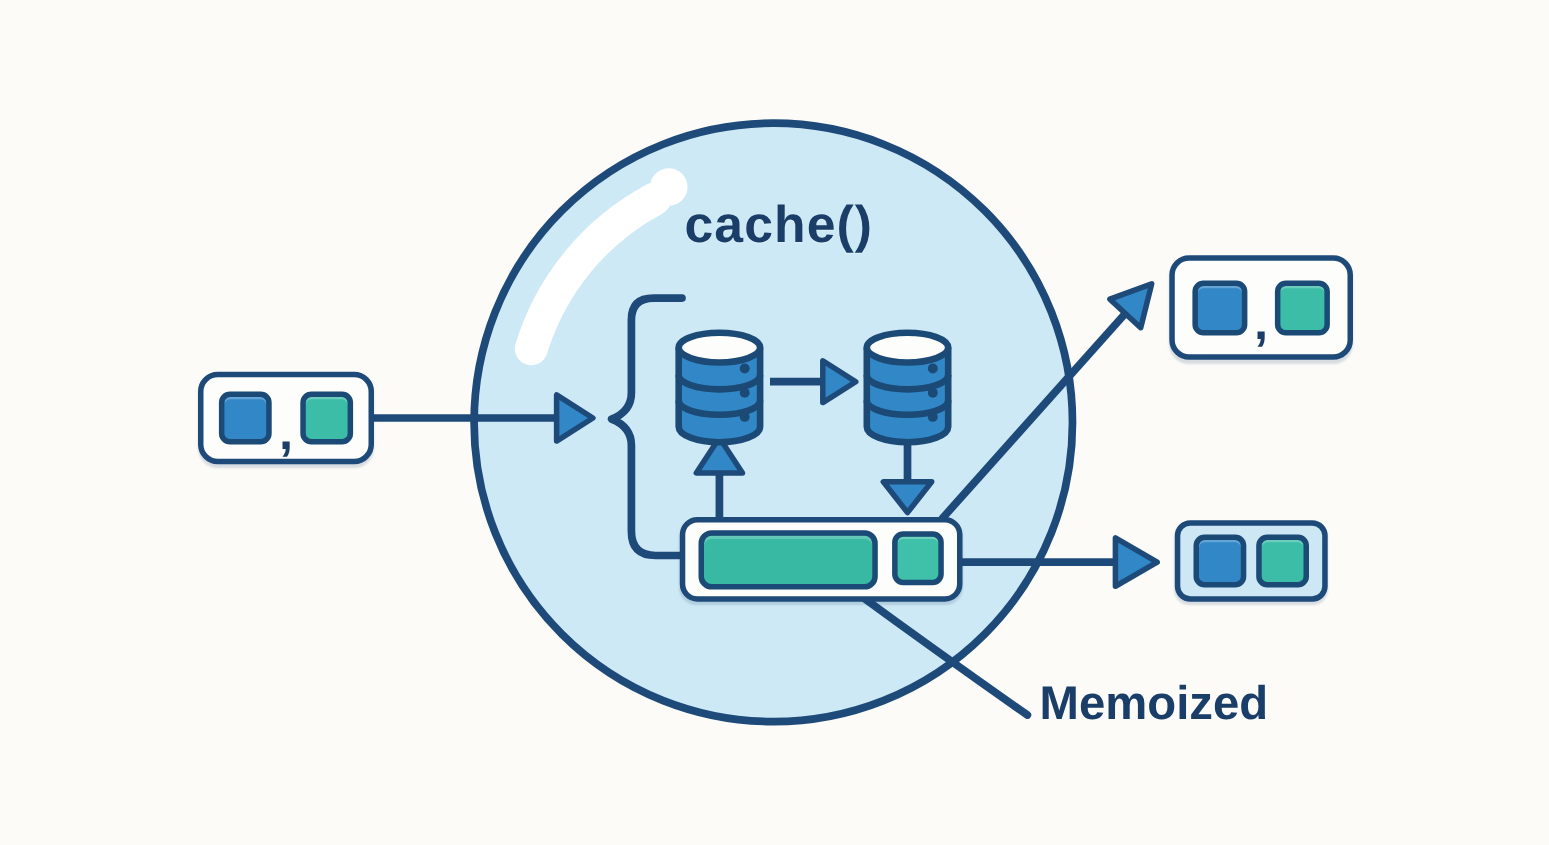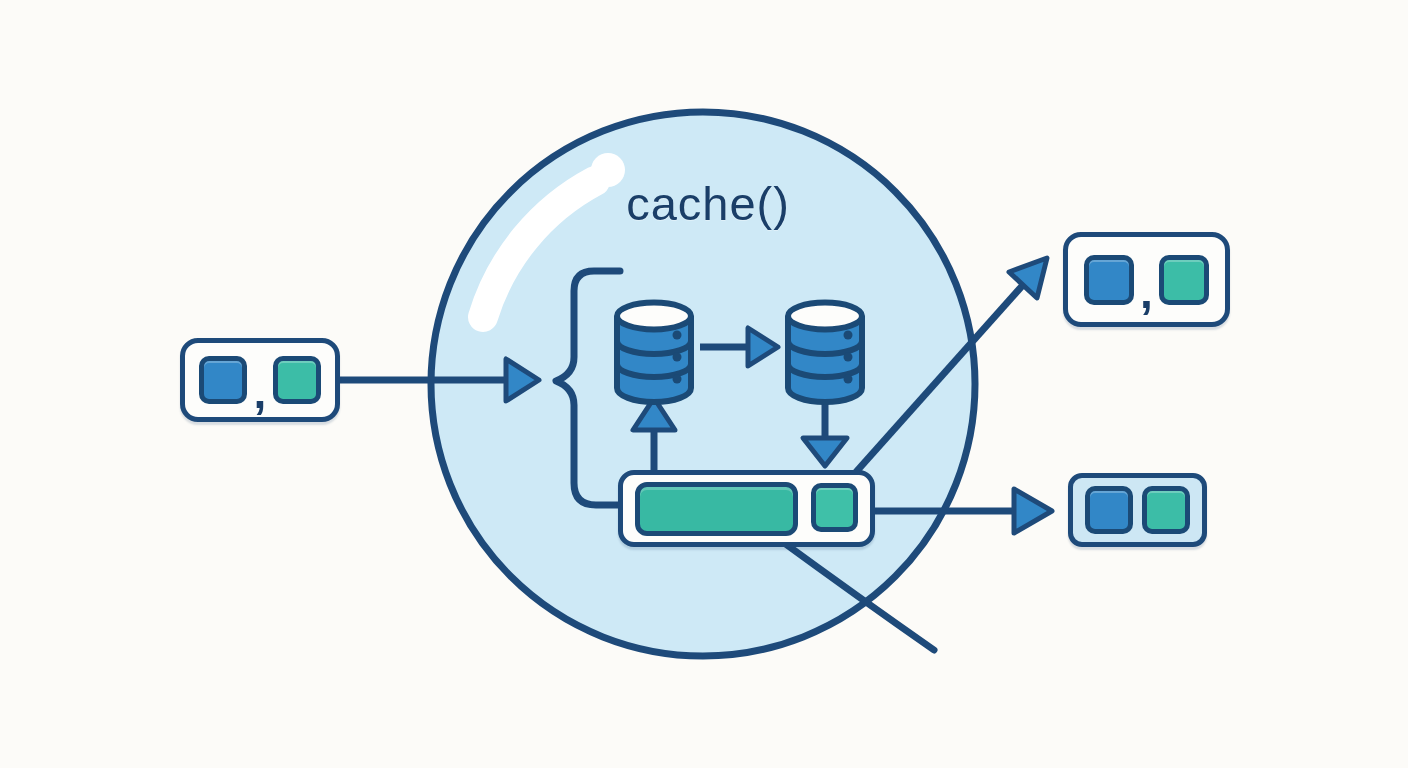--- a/index.html
+++ b/index.html
@@ -19,21 +19,21 @@
     box-sizing:border-box;border:5px solid #1b4a76;border-radius:10px;
     box-shadow:inset 0 2px 0 rgba(255,255,255,0.25);
   }
   .sq.blue{background:#3287c7;}
   .sq.teal{background:#3cbda7;}
   .comma{
     font-weight:700;color:#1a3e68;font-size:46px;line-height:1;
     transform:translateY(12px);
   }
   .lbl{
-    position:absolute;color:#1a3e68;font-weight:400;line-height:1;
+    position:absolute;color:#1a3e68;font-weight:700;line-height:1;
     white-space:nowrap;text-shadow:0 1px 0 rgba(255,255,255,0.35);
   }
   .lbl.cache{font-size:47px;letter-spacing:1px;}
   .lbl.dbcall{font-size:35px;}
   .lbl.memo{font-size:43px;}
   
   .box-input{left:180px;top:338px;width:160px;height:84px;border-radius:18px;gap:7px;}
   .box-input .sq{width:48px;height:48px;}
   
   .box-memo{left:618px;top:470px;width:257px;height:77px;border-radius:16px;gap:13px;padding:0 12px;}
@@ -133,14 +133,15 @@
     <span class="comma">,</span>
     <span class="sq teal"></span>
   </div>
 
   <div class="card box-out-bottom">
     <span class="sq blue"></span>
     <span class="sq teal"></span>
   </div>
 
   <div class="lbl cache" style="left:708px;top:180px;transform:translateX(-50%);">cache()</div>
+  <div class="lbl memo" style="left:945px;top:619px;">Memoized</div>
 
 </div>
 
 </body></html>

